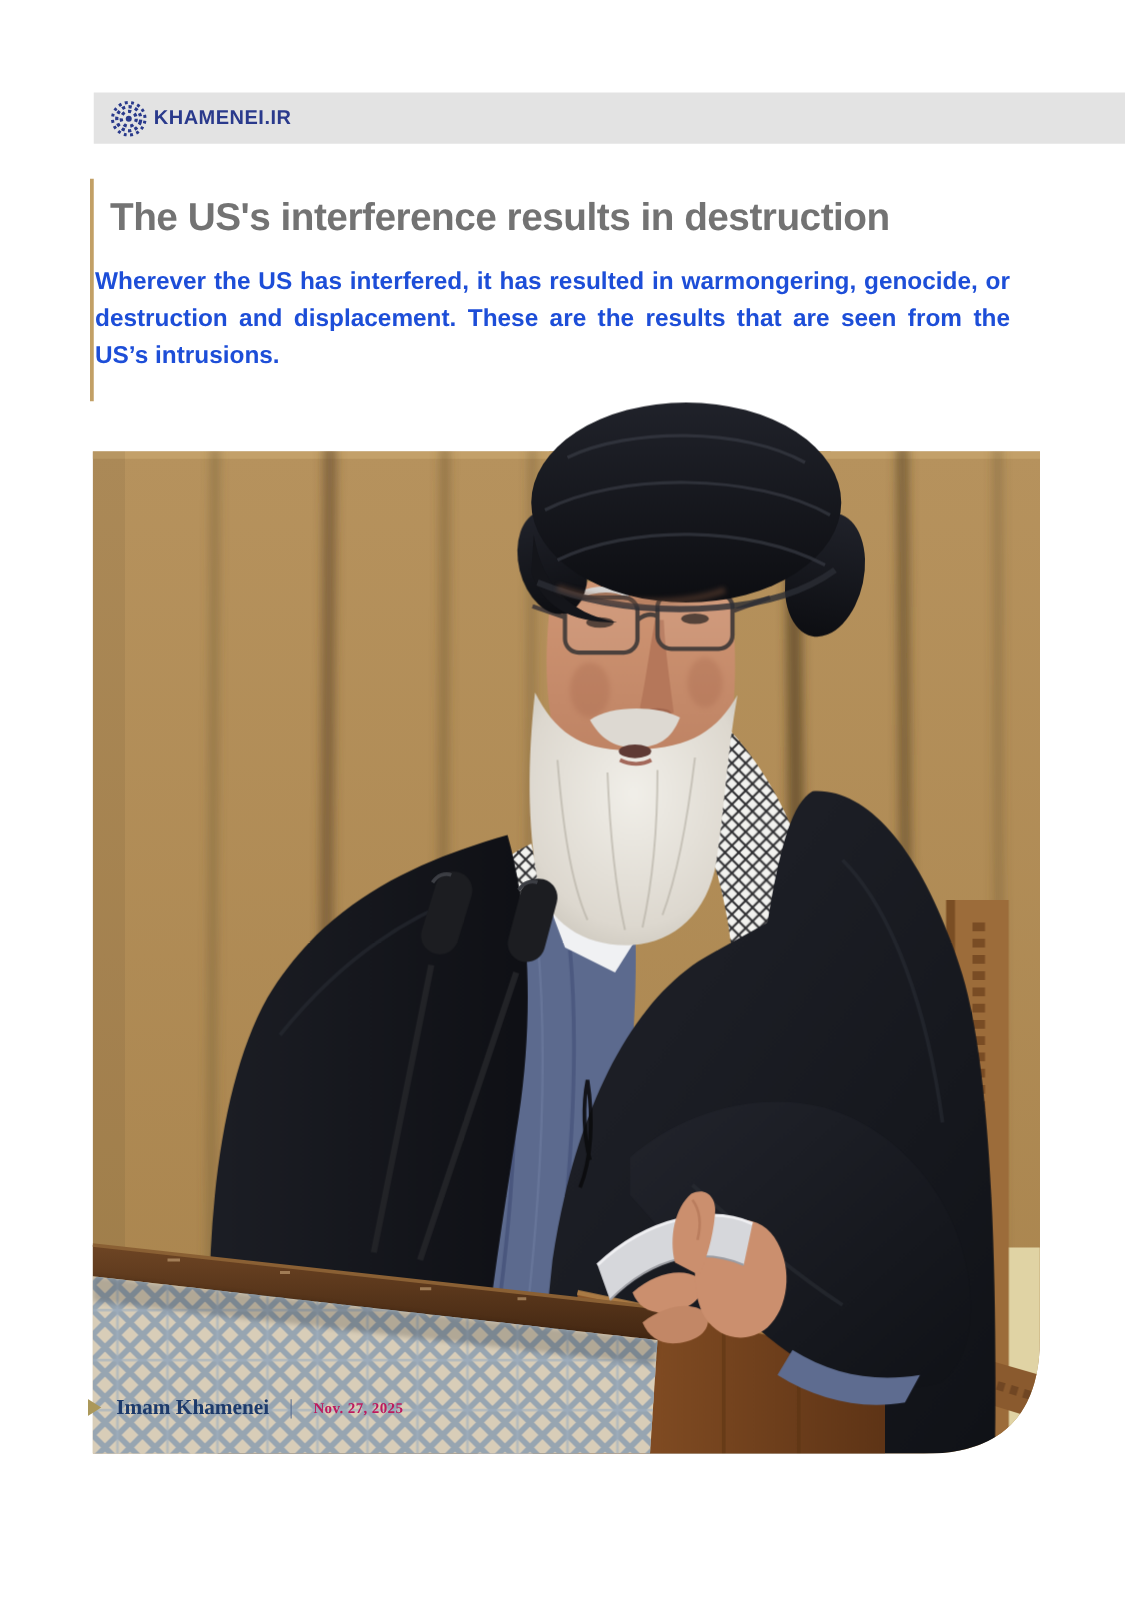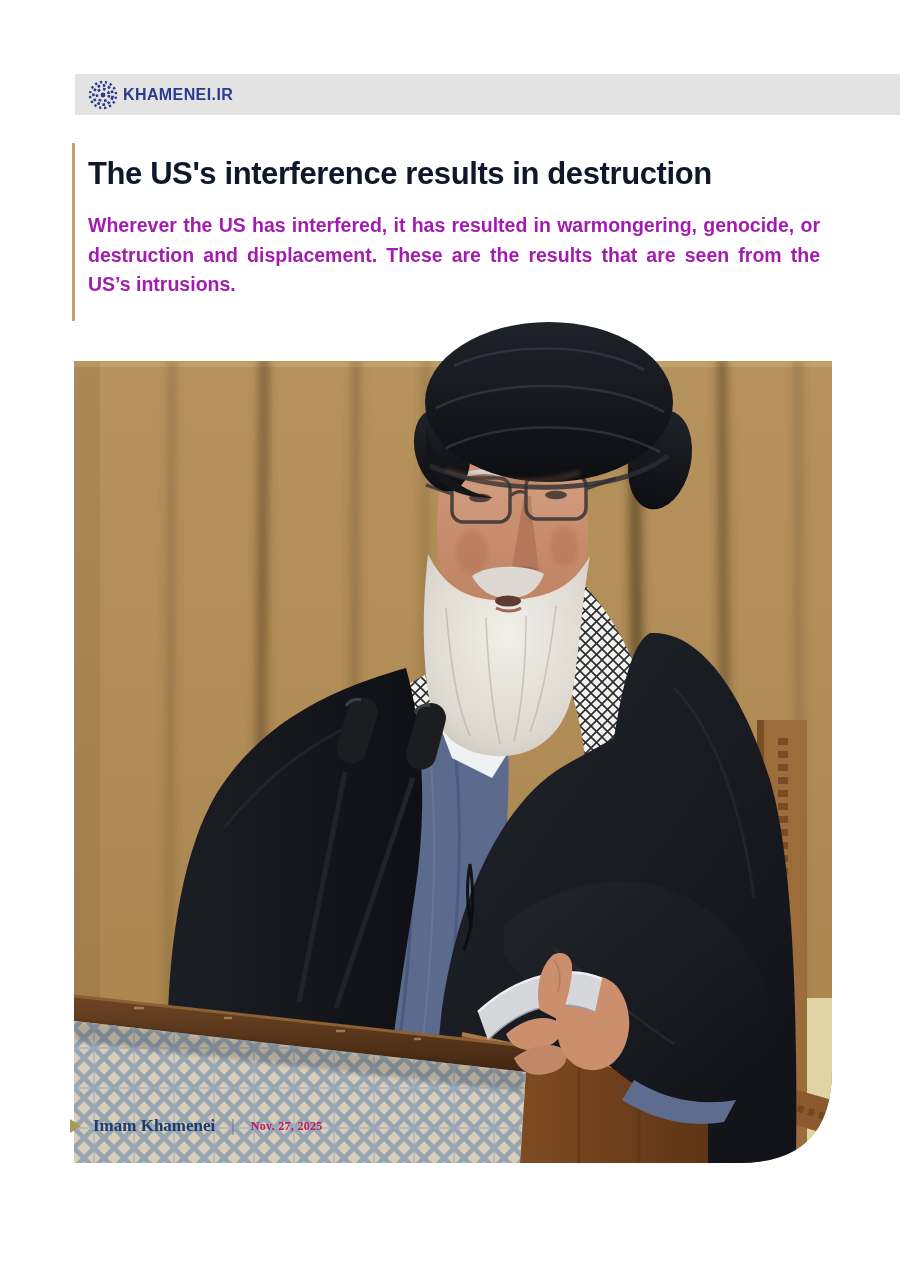--- a/index.html
+++ b/index.html
@@ -17,26 +17,26 @@
   .brand{display:flex;align-items:center;gap:4px;text-decoration:none;cursor:pointer;}
   .brand-name{
     color:#2a3a8c;font-weight:bold;font-size:16px;letter-spacing:.4px;
   }
   
   .accent-bar{
     position:absolute;left:72px;top:143px;width:3px;height:178px;background:#c2a066;
   }
   .headline{
     position:absolute;left:88px;top:156px;width:746px;margin:0;
-    color:#0f172a;font-size:31px;font-weight:bold;letter-spacing:-.4px;
+    color:#737373;font-size:31px;font-weight:bold;letter-spacing:-.4px;
     white-space:nowrap;
   }
   .body-text{
-    position:absolute;left:88px;top:211px;width:732px;margin:0;
-    color:#a21caf;font-size:19.5px;font-weight:600;line-height:1.52;
+    position:absolute;left:76px;top:211px;width:732px;margin:0;
+    color:#1d4ed8;font-size:19.5px;font-weight:600;line-height:1.52;
     text-align:justify;text-align-last:left;
   }
   
   .photo{position:absolute;left:74px;top:308px;width:758px;height:855px;}
   
   .attribution{
     position:absolute;left:70px;top:1116px;display:flex;align-items:center;gap:12px;font-family:Liberation Serif, serif;
   }
   .play-tri{
     width:0;height:0;border-left:11px solid #ab985a;

